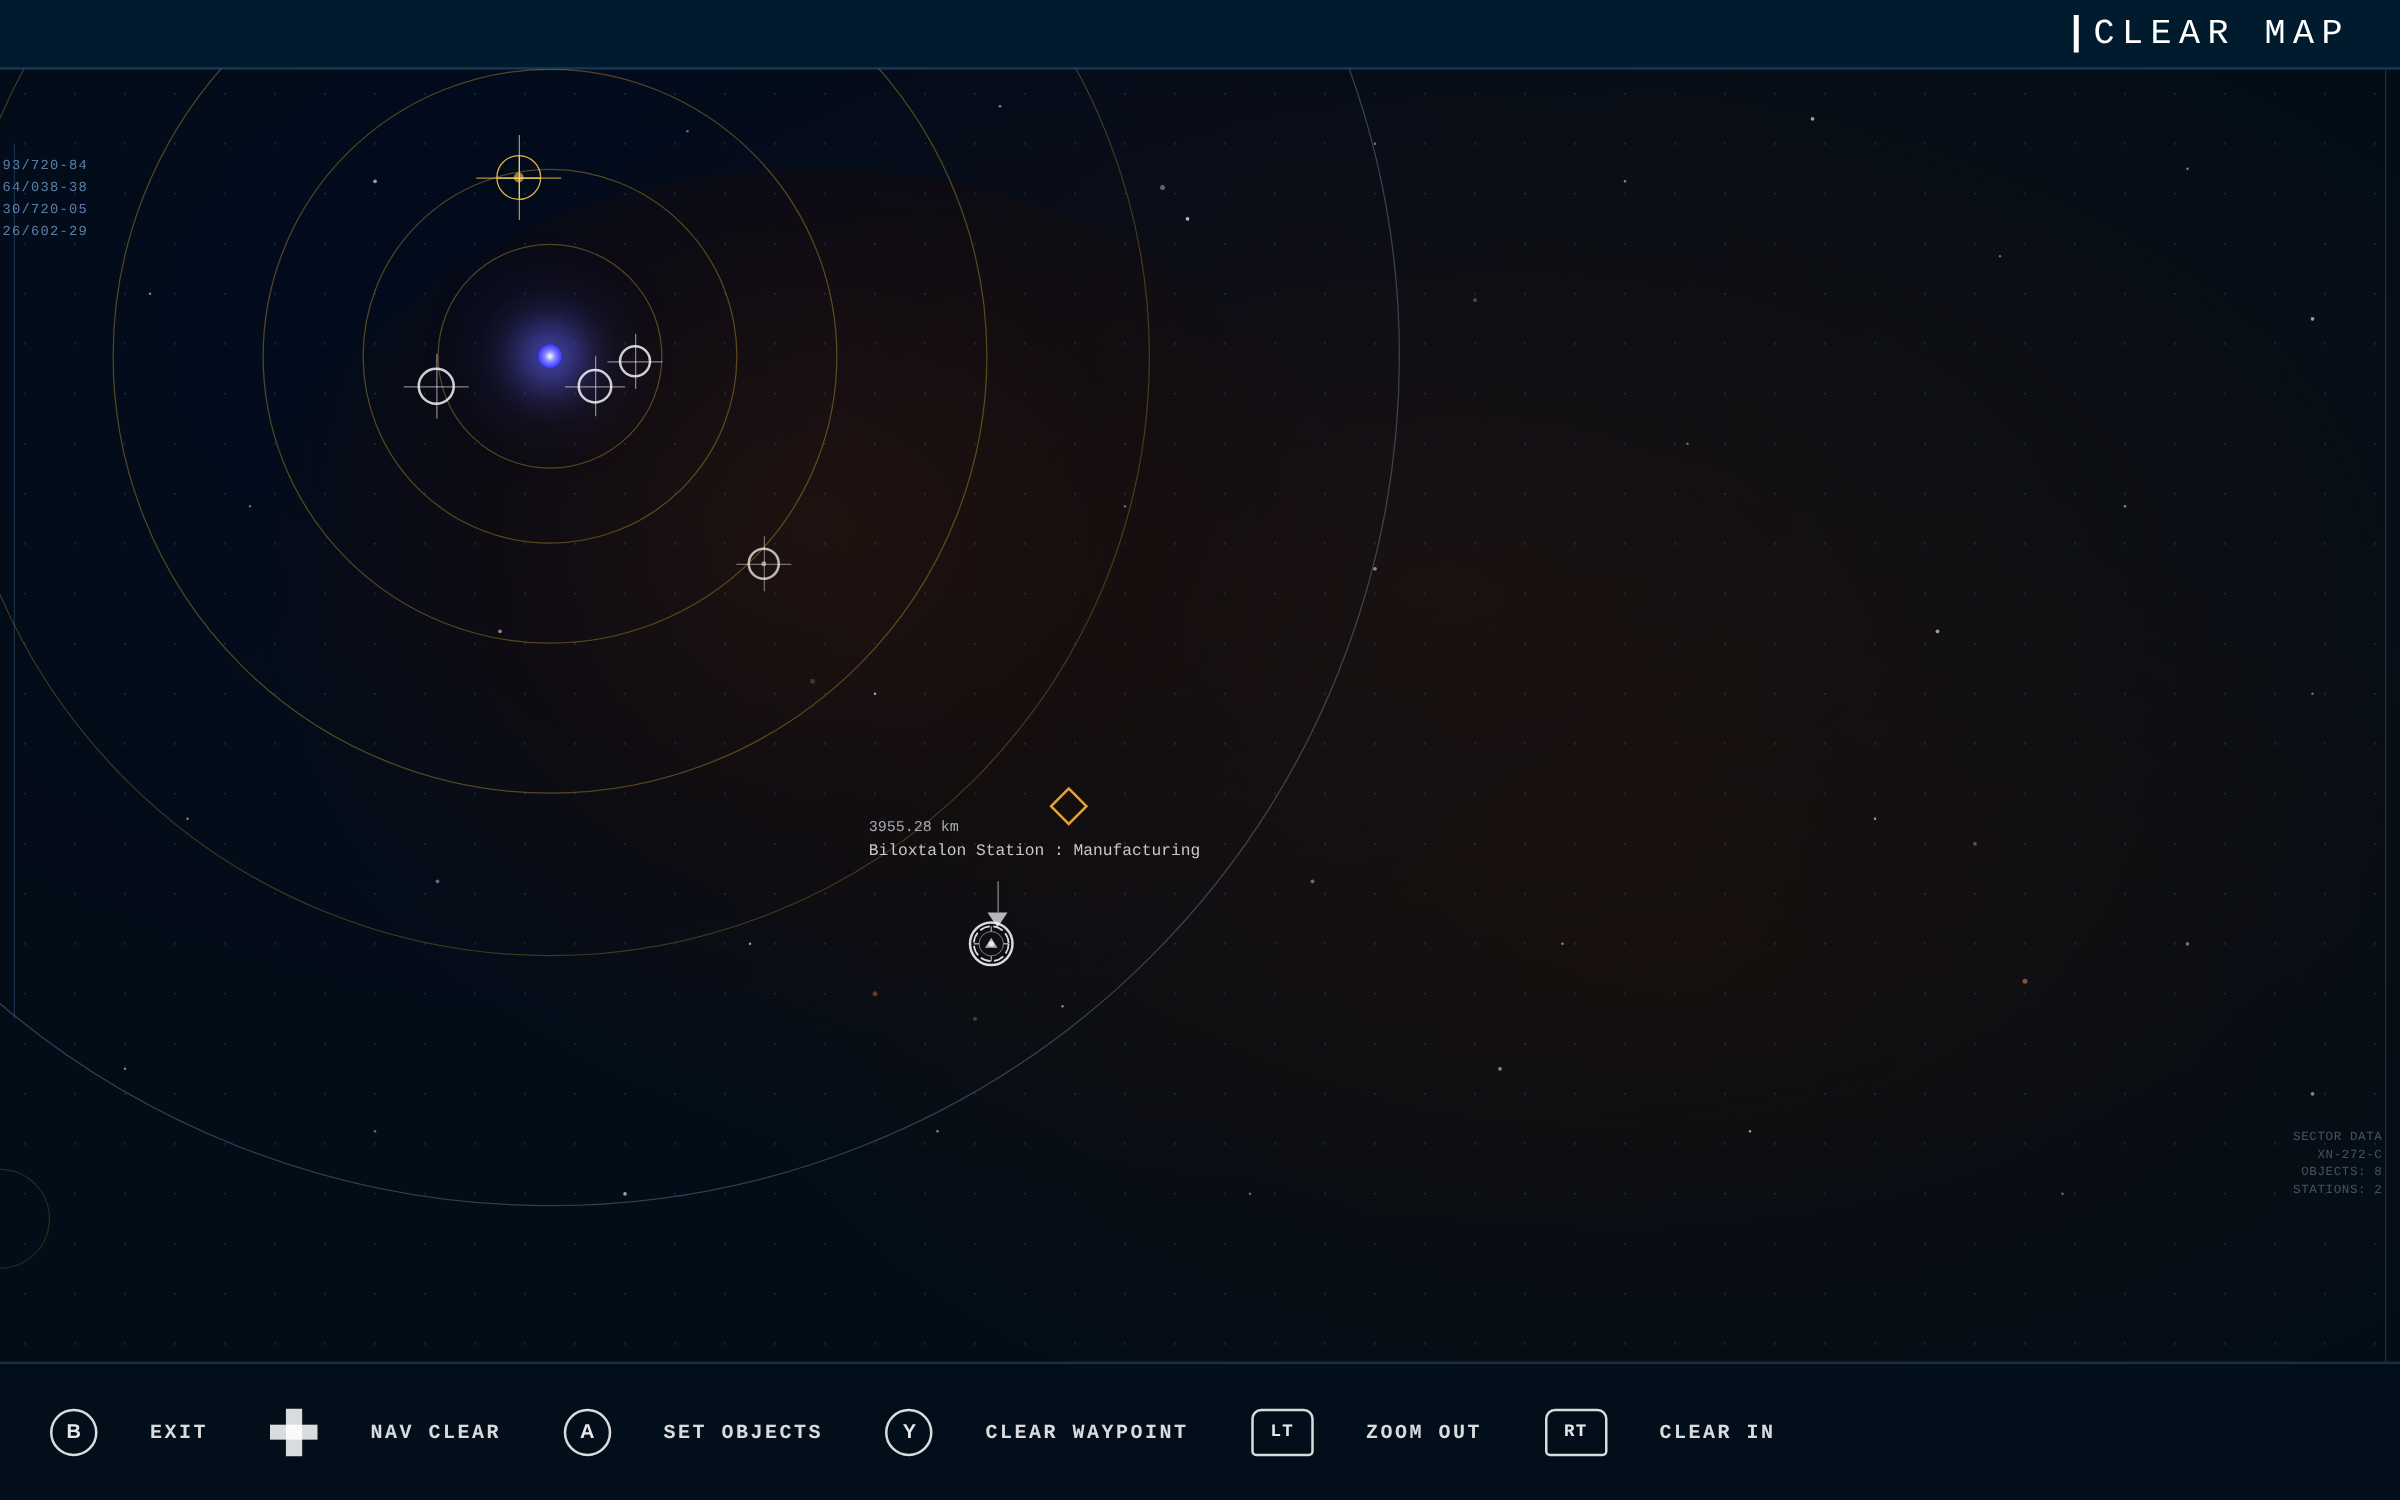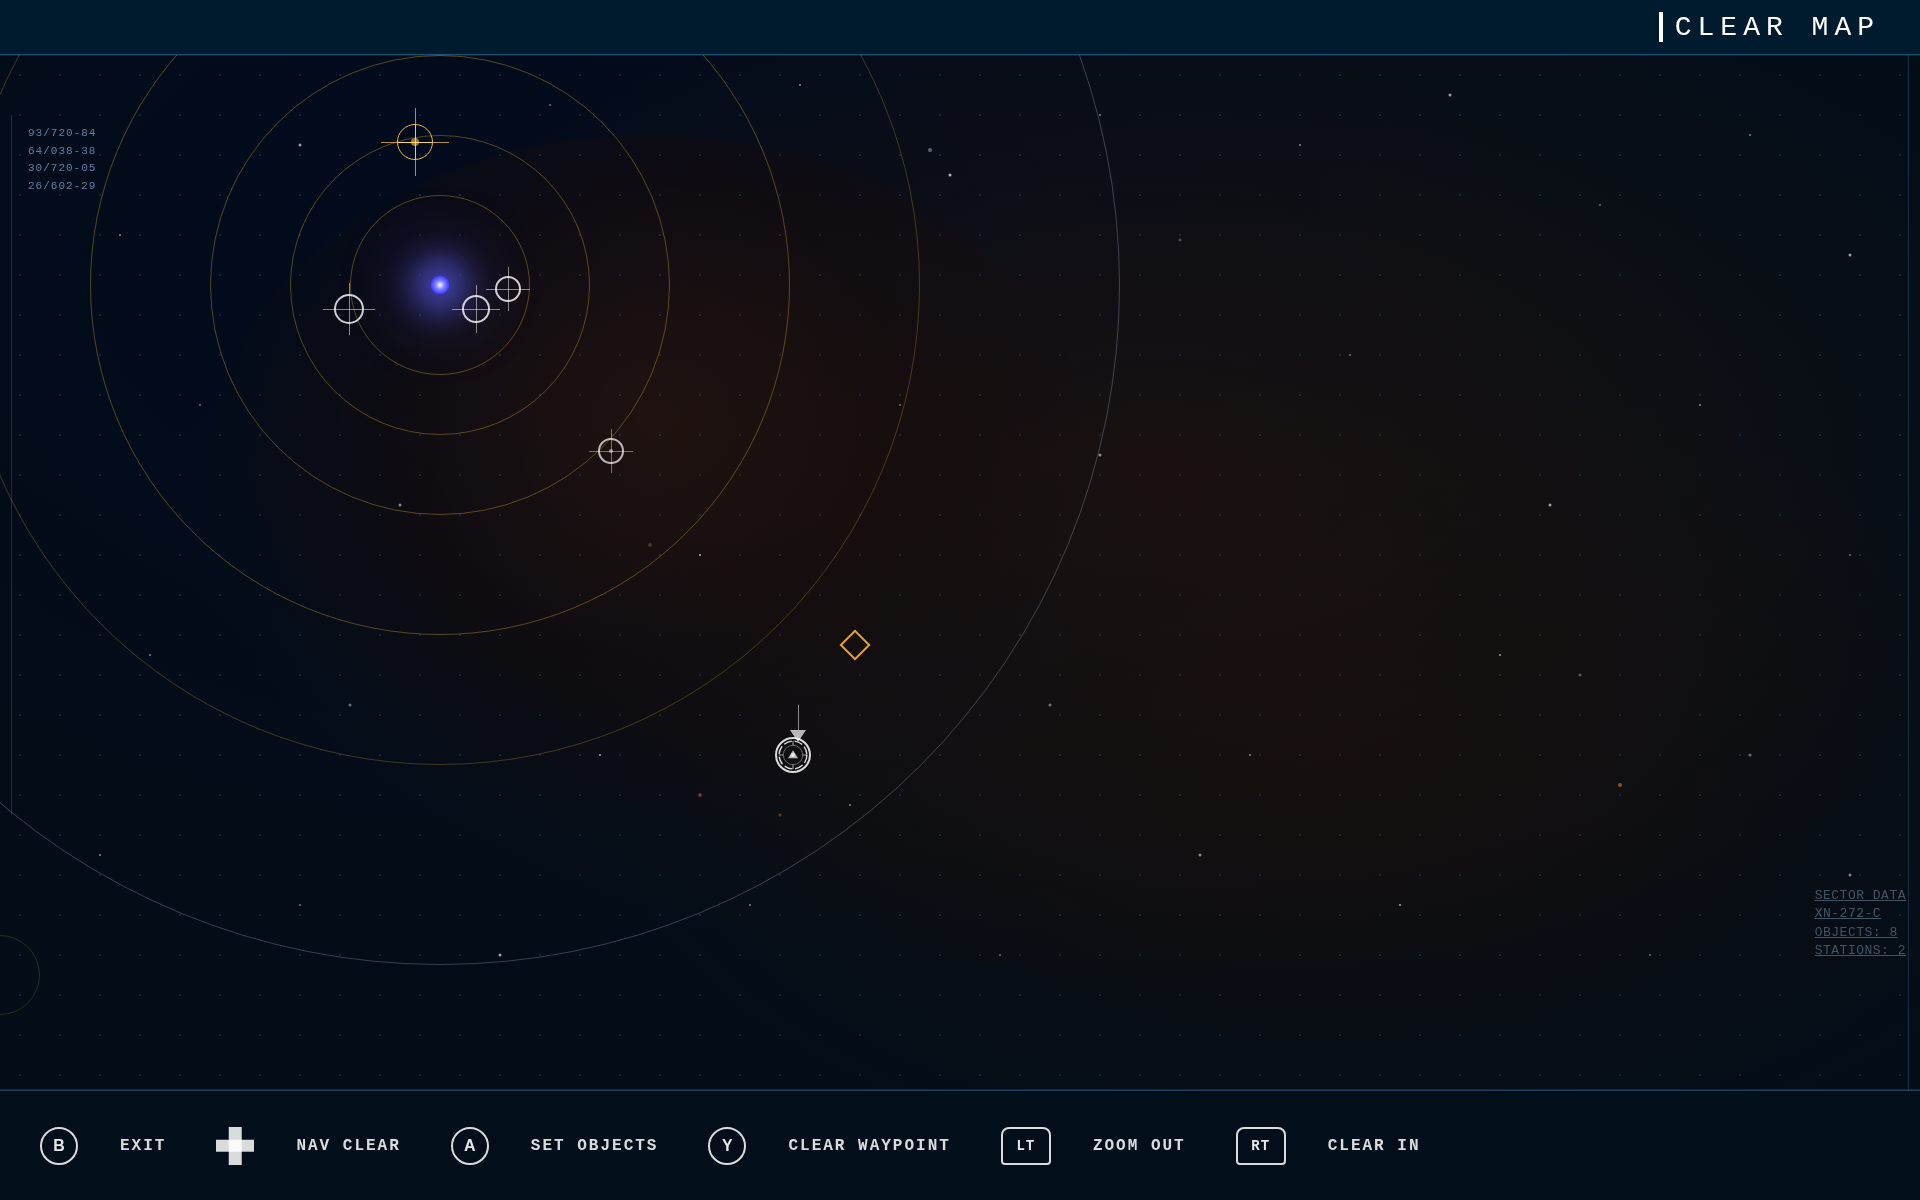--- a/index.html
+++ b/index.html
@@ -107,21 +107,21 @@
       right: 0;
       width: 12px;
       height: 100%;
       border-left: 1px solid rgba(100,180,255,0.2);
     }
 
     
     #coords-display {
       position: absolute;
       top: 70px;
-      left: 28px;
+      left: 2px;
       font-size: 11px;
       color: rgba(150, 200, 255, 0.6);
       line-height: 1.6;
       letter-spacing: 1px;
     }
 
     .coord-line {
       display: flex;
       align-items: center;
       gap: 4px;
@@ -362,26 +362,25 @@
       color: rgba(255,255,255,0.9);
       letter-spacing: 1px;
       flex-shrink: 0;
     }
 
     
     #right-panel-info {
       position: absolute;
       right: 14px;
       bottom: 130px;
-      font-size: 13px;
+      font-size: 10px;
       color: rgba(150, 190, 220, 0.4);
       line-height: 1.4;
-      text-align: left;
+      text-align: right;
       letter-spacing: 0.5px;
-      text-decoration: underline;
     }
 
     
     #bottom-left-arc {
       position: absolute;
       bottom: 115px;
       left: 0;
       width: 80px;
       height: 80px;
       border: 1px solid rgba(200,160,50,0.2);
@@ -551,20 +550,24 @@
           <line x1="9" y1="23" x2="3" y2="23" stroke="rgba(255,255,255,0.6)" stroke-width="1.5"></line>
           <line x1="37" y1="23" x2="43" y2="23" stroke="rgba(255,255,255,0.6)" stroke-width="1.5"></line>
         </svg>
       </div>
     </div>
 
   </div>
 
   <div class="station-diamond" style="left:855px; top:590px;"></div>
 
+  <div id="station-info" style="left:695px; top:598px;">
+    <div class="distance">3955.28 km</div>
+    <div>Biloxtalon Station : Manufacturing</div>
+  </div>
 
   <div id="nav-arrow" style="left:790px; top:650px;">
     <div class="arrow-line"></div>
     <div class="arrow-head"></div>
   </div>
 
   <div id="right-panel-info">
     <div>SECTOR DATA</div>
     <div>XN-272-C</div>
     <div>OBJECTS: 8</div>

